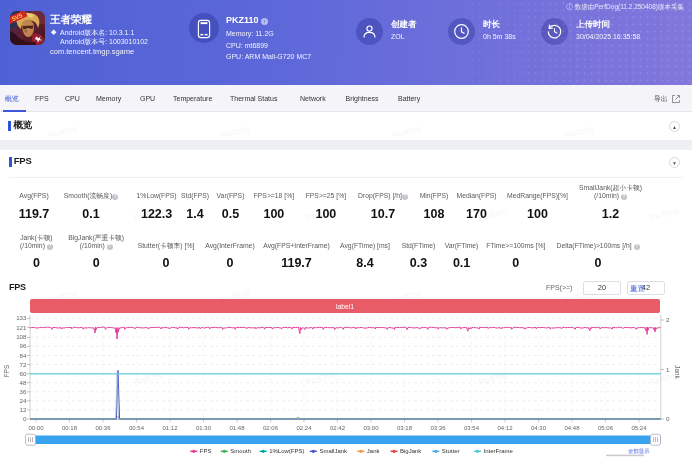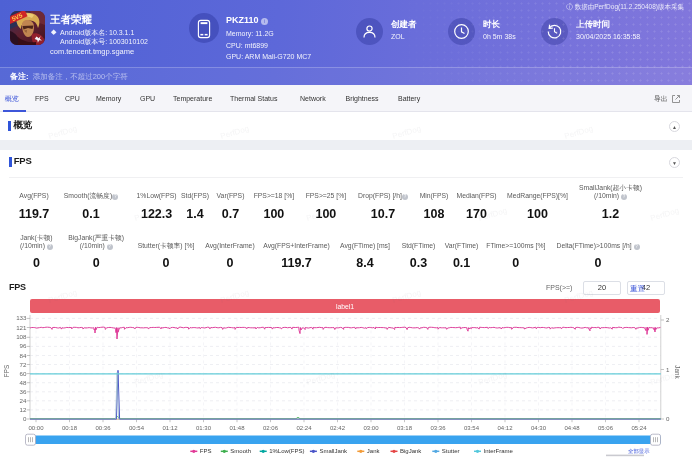--- a/index.html
+++ b/index.html
@@ -101,21 +101,20 @@
  <div class="circ" style="left:541px;top:18px;width:27px;height:27px"></div>
  <svg width="17" height="17" viewBox="0 0 17 17" style="position:absolute;left:546px;top:23px">
   <path d="M3.2 5.2 A6.3 6.3 0 1 1 2.2 8.5" fill="none" stroke="#fff" stroke-width="1.2"></path>
   <path d="M3.6 1.8 L3.2 5.4 L6.8 5.2" fill="none" stroke="#fff" stroke-width="1.2"></path>
   <path d="M8.5 5.2 V8.8 L11.2 10.3" fill="none" stroke="#fff" stroke-width="1.1"></path>
  </svg>
  <div class="htxt ht1" style="left:576px;top:19px">上传时间</div>
  <div class="htxt ht2" style="left:576px;top:32.5px">30/04/2025 16:35:58</div>
 
  <div class="htxt" style="left:0;top:3px;width:684px;text-align:right;font-size:6.5px;color:rgba(255,255,255,0.85)">ⓘ 数据由PerfDog(11.2.250408)版本采集</div>
- <div id="remark"><b>备注:</b><span>添加备注，不超过200个字符</span></div>
 </div>
 
 <div id="nav">
     <span class="ni act" style="left:4.7px">概览</span>
     <span class="ni" style="left:35px">FPS</span>
     <span class="ni" style="left:65px">CPU</span>
     <span class="ni" style="left:96px">Memory</span>
     <span class="ni" style="left:140px">GPU</span>
     <span class="ni" style="left:173px">Temperature</span>
     <span class="ni" style="left:230px">Thermal Status</span>
@@ -154,21 +153,21 @@
     <span>1%Low(FPS)</span>
   </div>
 <div class="sval" style="left:101.6px;top:208px">122.3</div>
 <div class="slab" style="left:140.0px;top:183px">
     <span>Std(FPS)</span>
   </div>
 <div class="sval" style="left:140.0px;top:208px">1.4</div>
 <div class="slab" style="left:175.5px;top:183px">
     <span>Var(FPS)</span>
   </div>
-<div class="sval" style="left:175.5px;top:208px">0.7</div>
+<div class="sval" style="left:175.5px;top:208px">0.5</div>
 <div class="slab" style="left:218.9px;top:183px">
     <span>FPS&gt;=18 [%]</span>
   </div>
 <div class="sval" style="left:218.9px;top:208px">100</div>
 <div class="slab" style="left:270.9px;top:183px">
     <span>FPS&gt;=25 [%]</span>
   </div>
 <div class="sval" style="left:270.9px;top:208px">100</div>
 <div class="slab" style="left:328.0px;top:183px">
     <span>Drop(FPS) [/h]<span class="qi">?</span></span>

